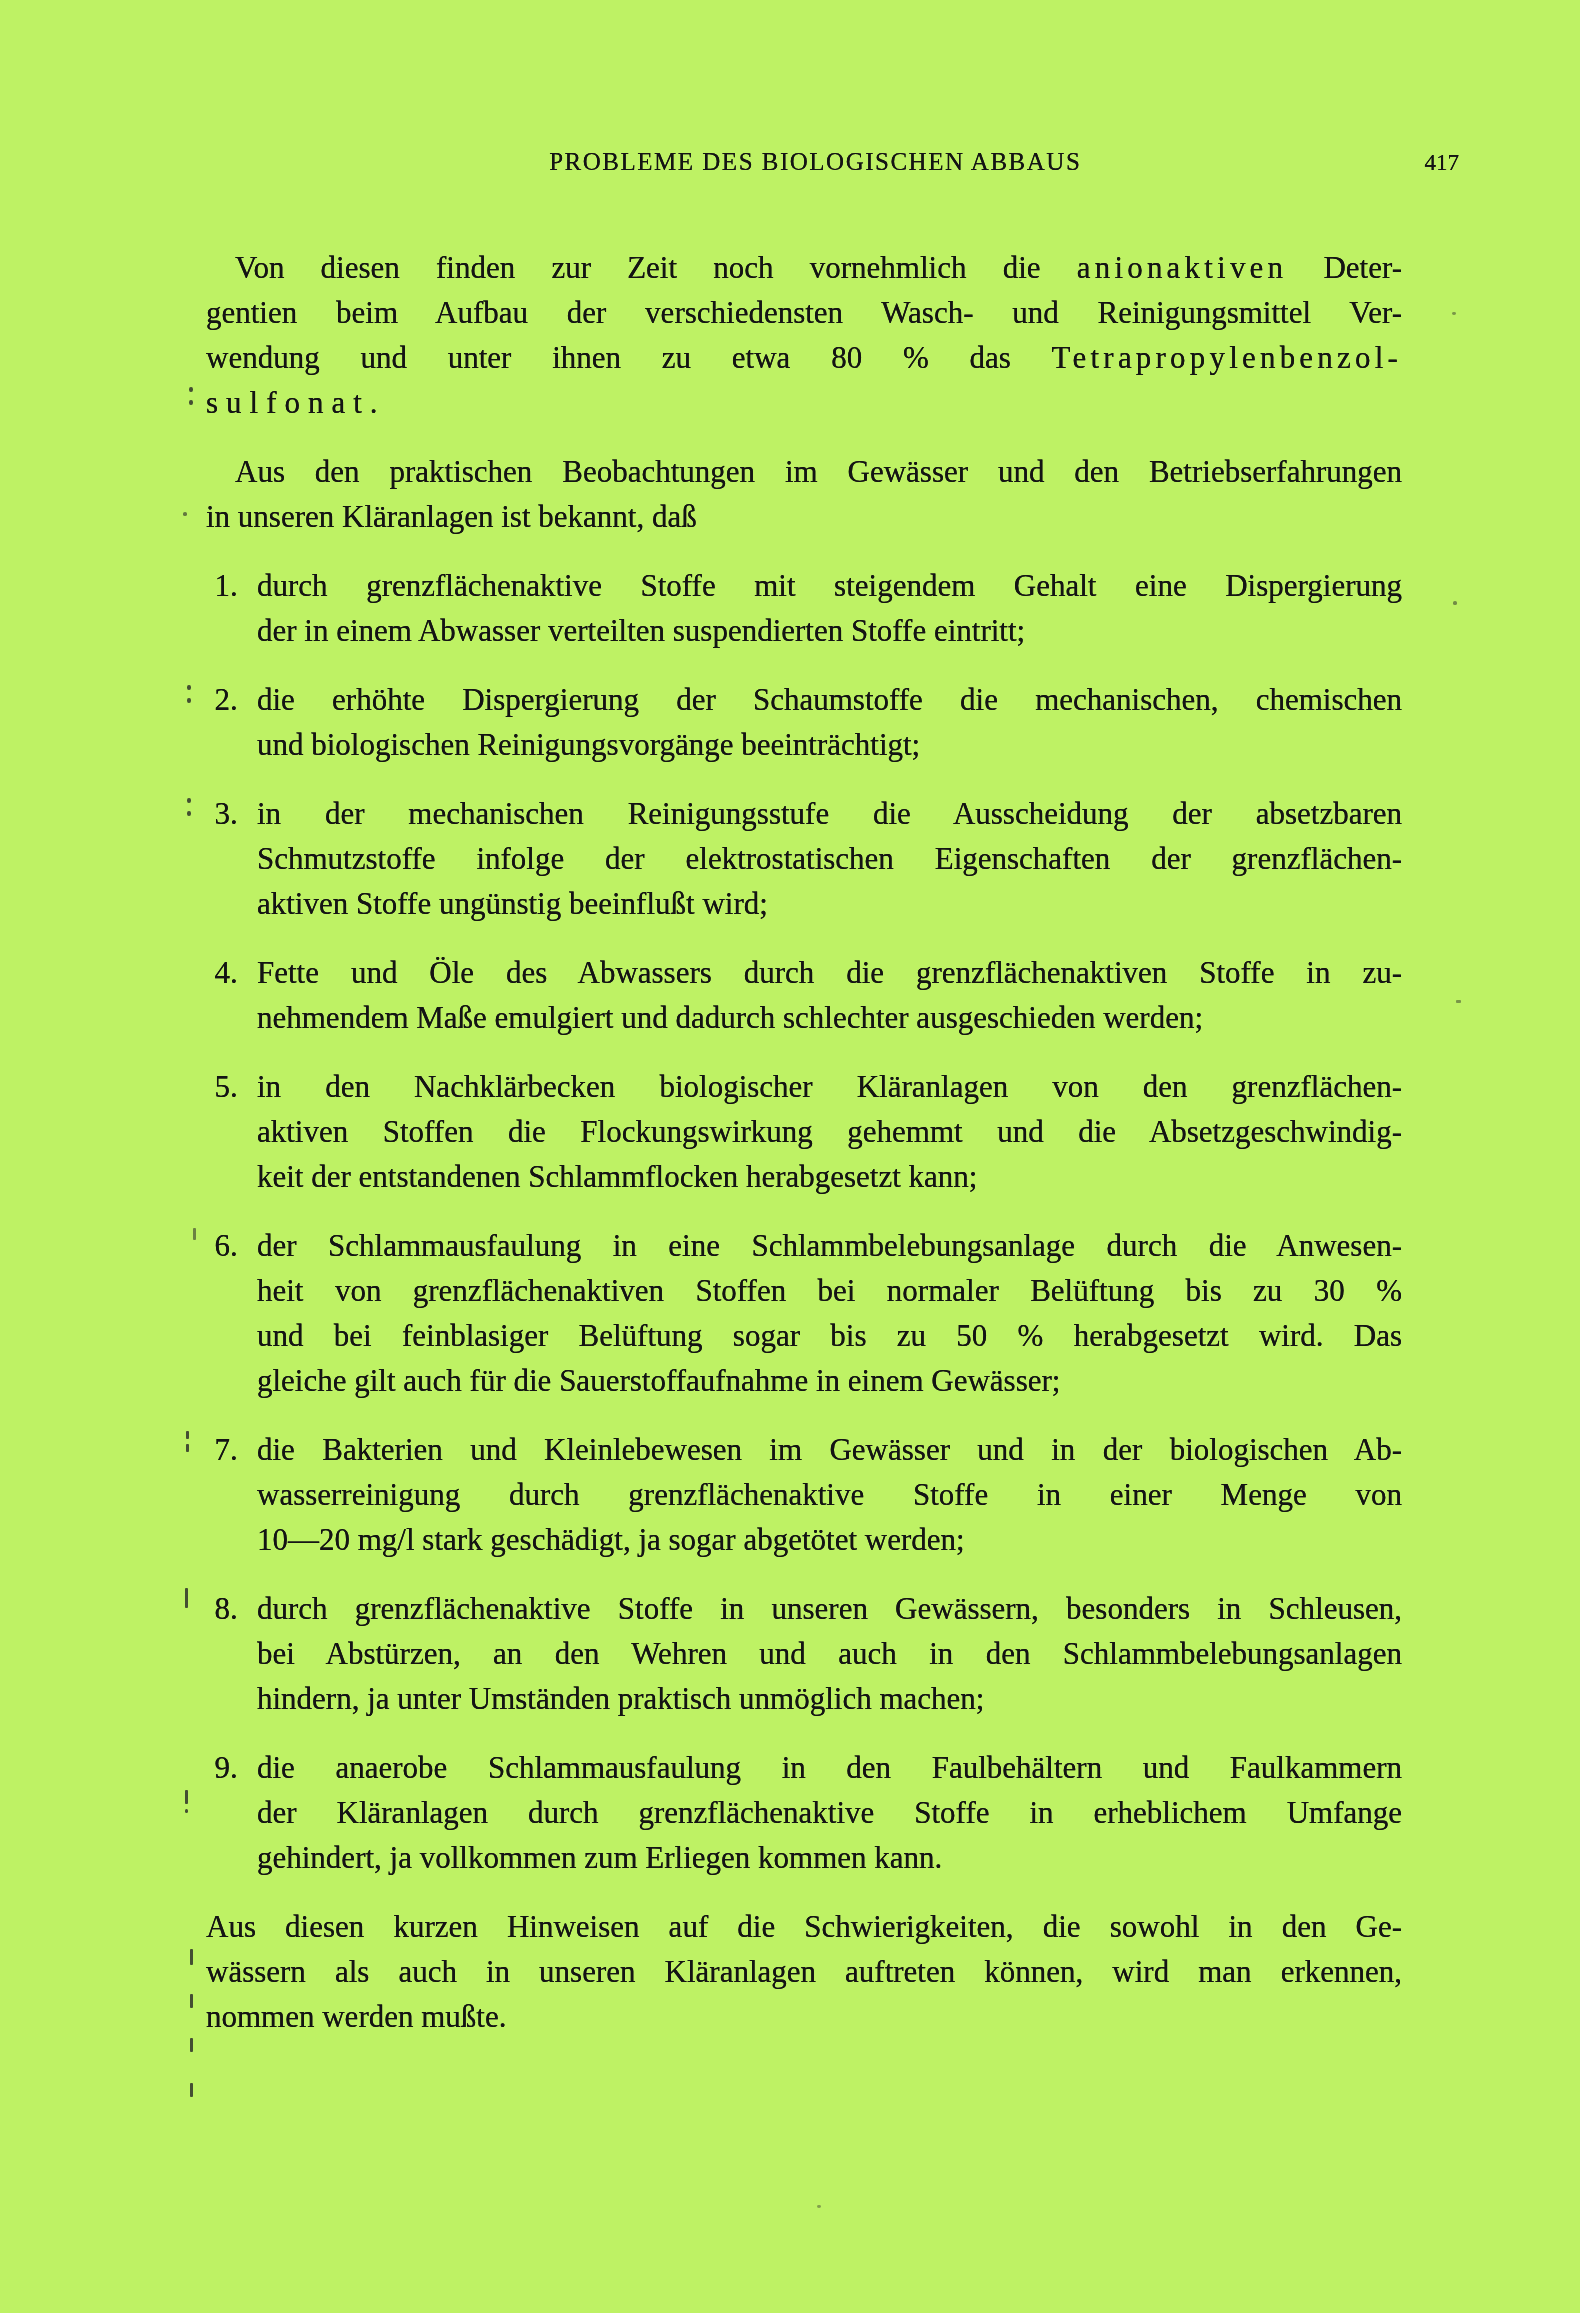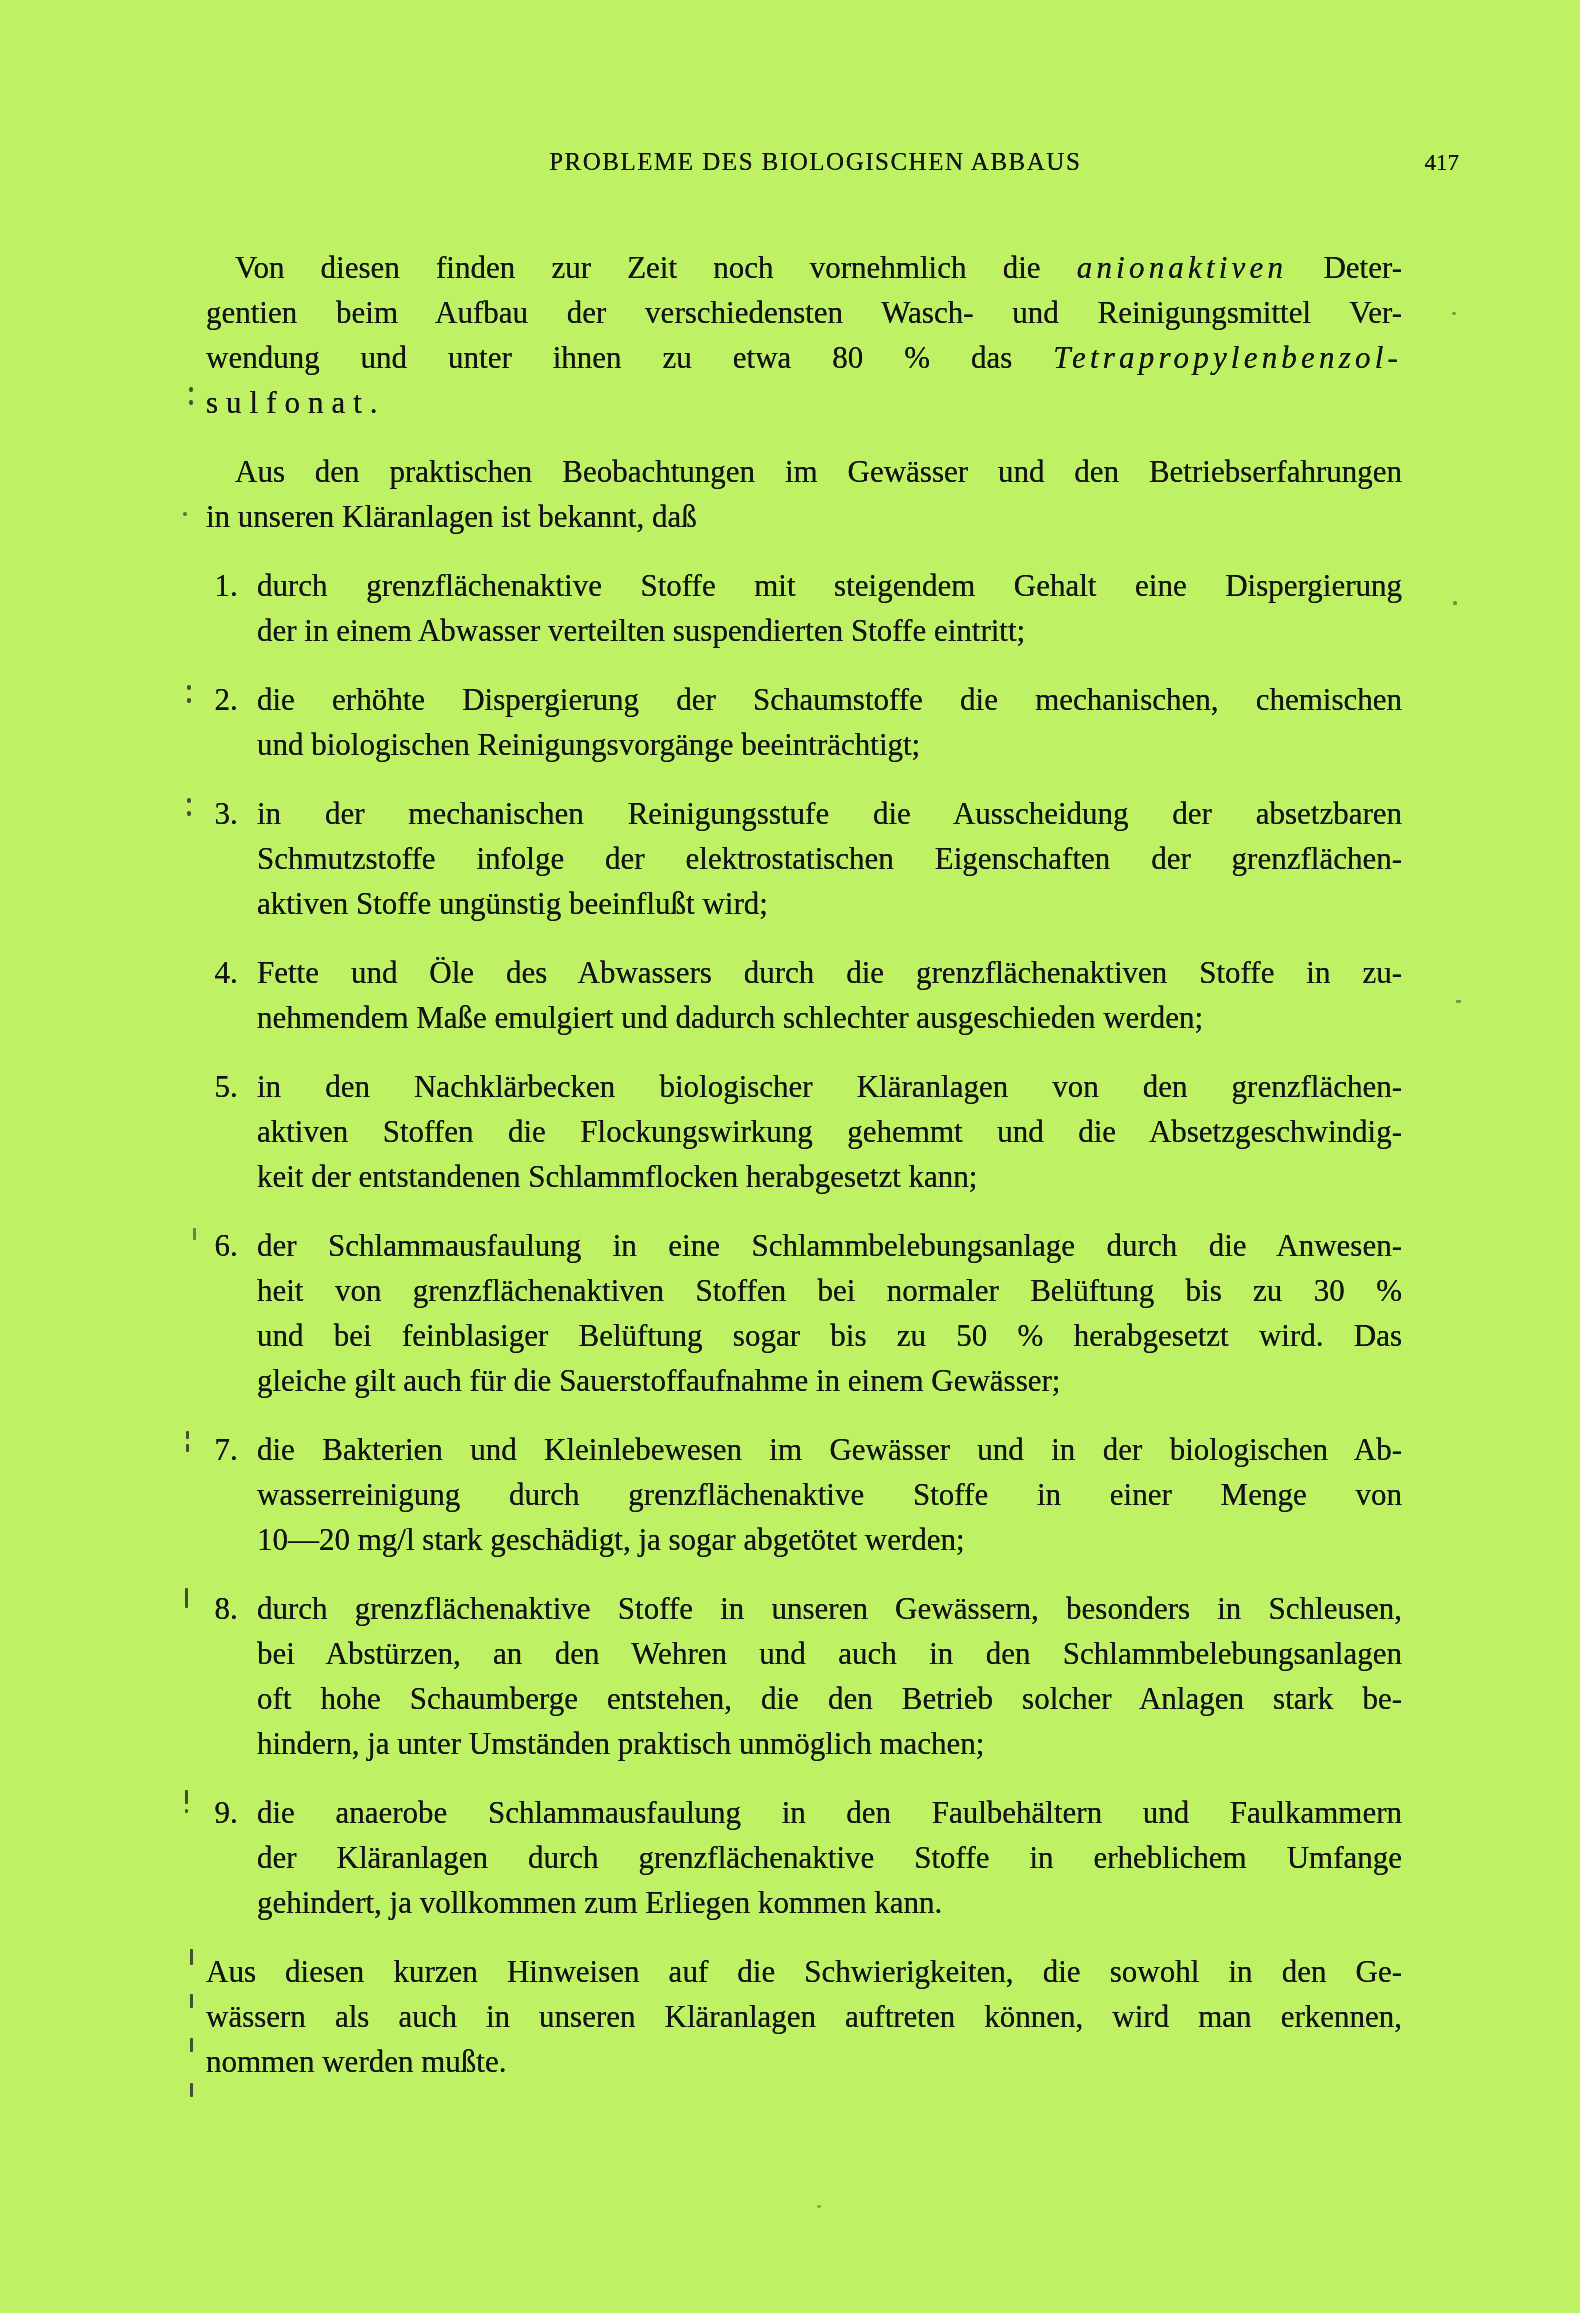--- a/index.html
+++ b/index.html
@@ -43,21 +43,21 @@
     text-shadow: 0 0 0.4px currentColor;
   }
   .para { margin: 0 0 24px 0; }
   .line {
     text-align: justify;
     text-align-last: justify;
     white-space: normal;
   }
   .line.last { text-align-last: left; }
   .indent .line:first-child { text-indent: 29px; }
-  .sp1 { letter-spacing: 4.2px; font-style: italic; }
+  .sp1 { letter-spacing: 4.2px; }
   .sp2 { letter-spacing: 8px; margin-top: 44px; }
   ol.list { list-style: none; margin: 0; padding: 0; }
   .item {
     display: flex;
     margin: 0 0 24px 0;
   }
   .num {
     flex: none;
     width: 51px;
     padding-left: 8.4px;
@@ -150,21 +150,20 @@
             <div class="line">die Bakterien und Kleinlebewesen im Gewässer und in der biologischen Ab-</div>
             <div class="line">wasserreinigung durch grenzflächenaktive Stoffe in einer Menge von</div>
             <div class="line last">10—20 mg/l stark geschädigt, ja sogar abgetötet werden;</div>
           </div>
       </li>
       <li class="item">
         <span class="num">8.</span>
         <div class="itext">
             <div class="line">durch grenzflächenaktive Stoffe in unseren Gewässern, besonders in Schleusen,</div>
             <div class="line">bei Abstürzen, an den Wehren und auch in den Schlammbelebungsanlagen</div>
-            <div class="line">oft hohe Schaumberge entstehen, die den Betrieb solcher Anlagen stark be-</div>
             <div class="line last">hindern, ja unter Umständen praktisch unmöglich machen;</div>
           </div>
       </li>
       <li class="item">
         <span class="num">9.</span>
         <div class="itext">
             <div class="line">die anaerobe Schlammausfaulung in den Faulbehältern und Faulkammern</div>
             <div class="line">der Kläranlagen durch grenzflächenaktive Stoffe in erheblichem Umfange</div>
             <div class="line last">gehindert, ja vollkommen zum Erliegen kommen kann.</div>
           </div>

